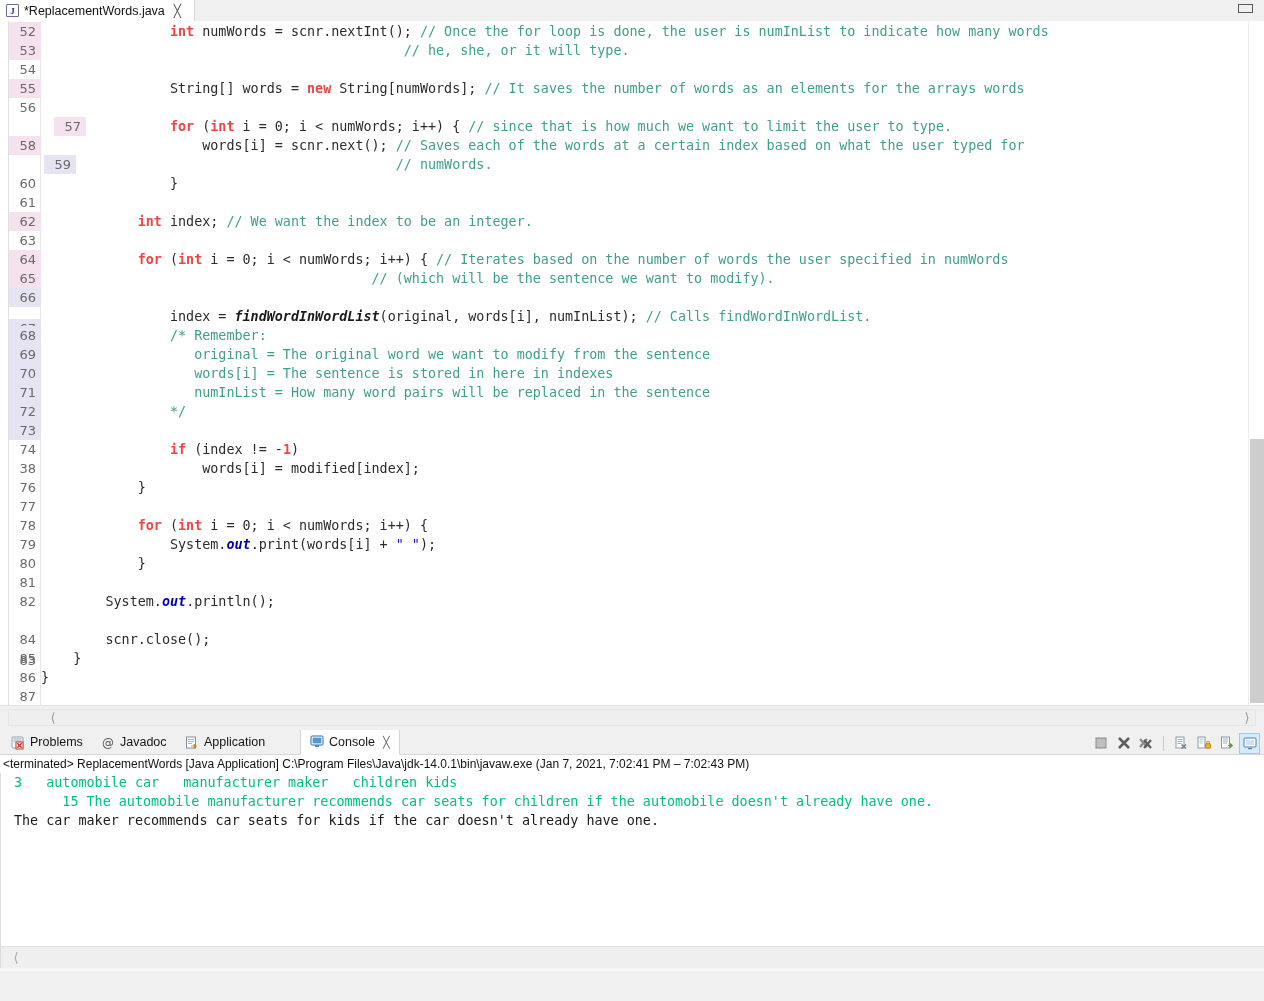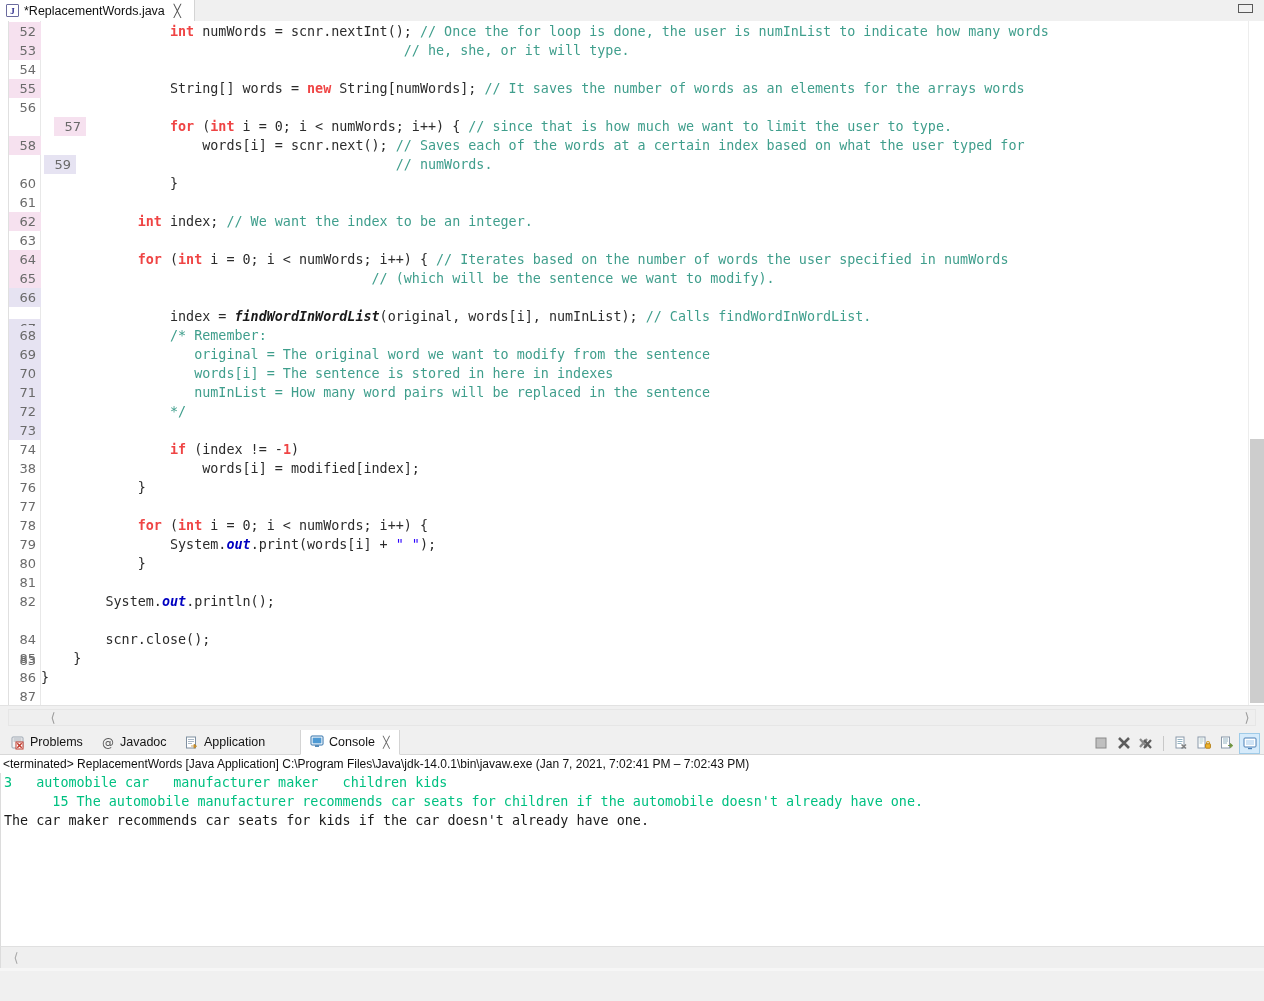--- a/index.html
+++ b/index.html
@@ -154,21 +154,21 @@
     white-space: nowrap; overflow: hidden;
   }
   .console-body {
     position: absolute; left: 0; top: 43px; width: 1264px; height: 173px;
     background: #ffffff; overflow: hidden;
     border-left: 1px solid #dcdcdc;
   }
   .oline {
     height: 19px; line-height: 19px; white-space: pre;
     font-family: "DejaVu Sans Mono", monospace; font-size: 13.4px;
-    padding-left: 3px;
+    padding-left: 13px;
   }
   .o-in  { color: #00c081; }
   .o-out { color: #1a1a1a; }
 
   .console-hscroll {
     position: absolute; left: 0; top: 216px; width: 1264px; height: 22px;
     background: #efefef; border-top: 1px solid #e0e0e0; border-left: 1px solid #dcdcdc;
   }
   .console-hscroll .a {
     position: absolute; left: 8px; top: 3px; width: 14px; height: 15px;

